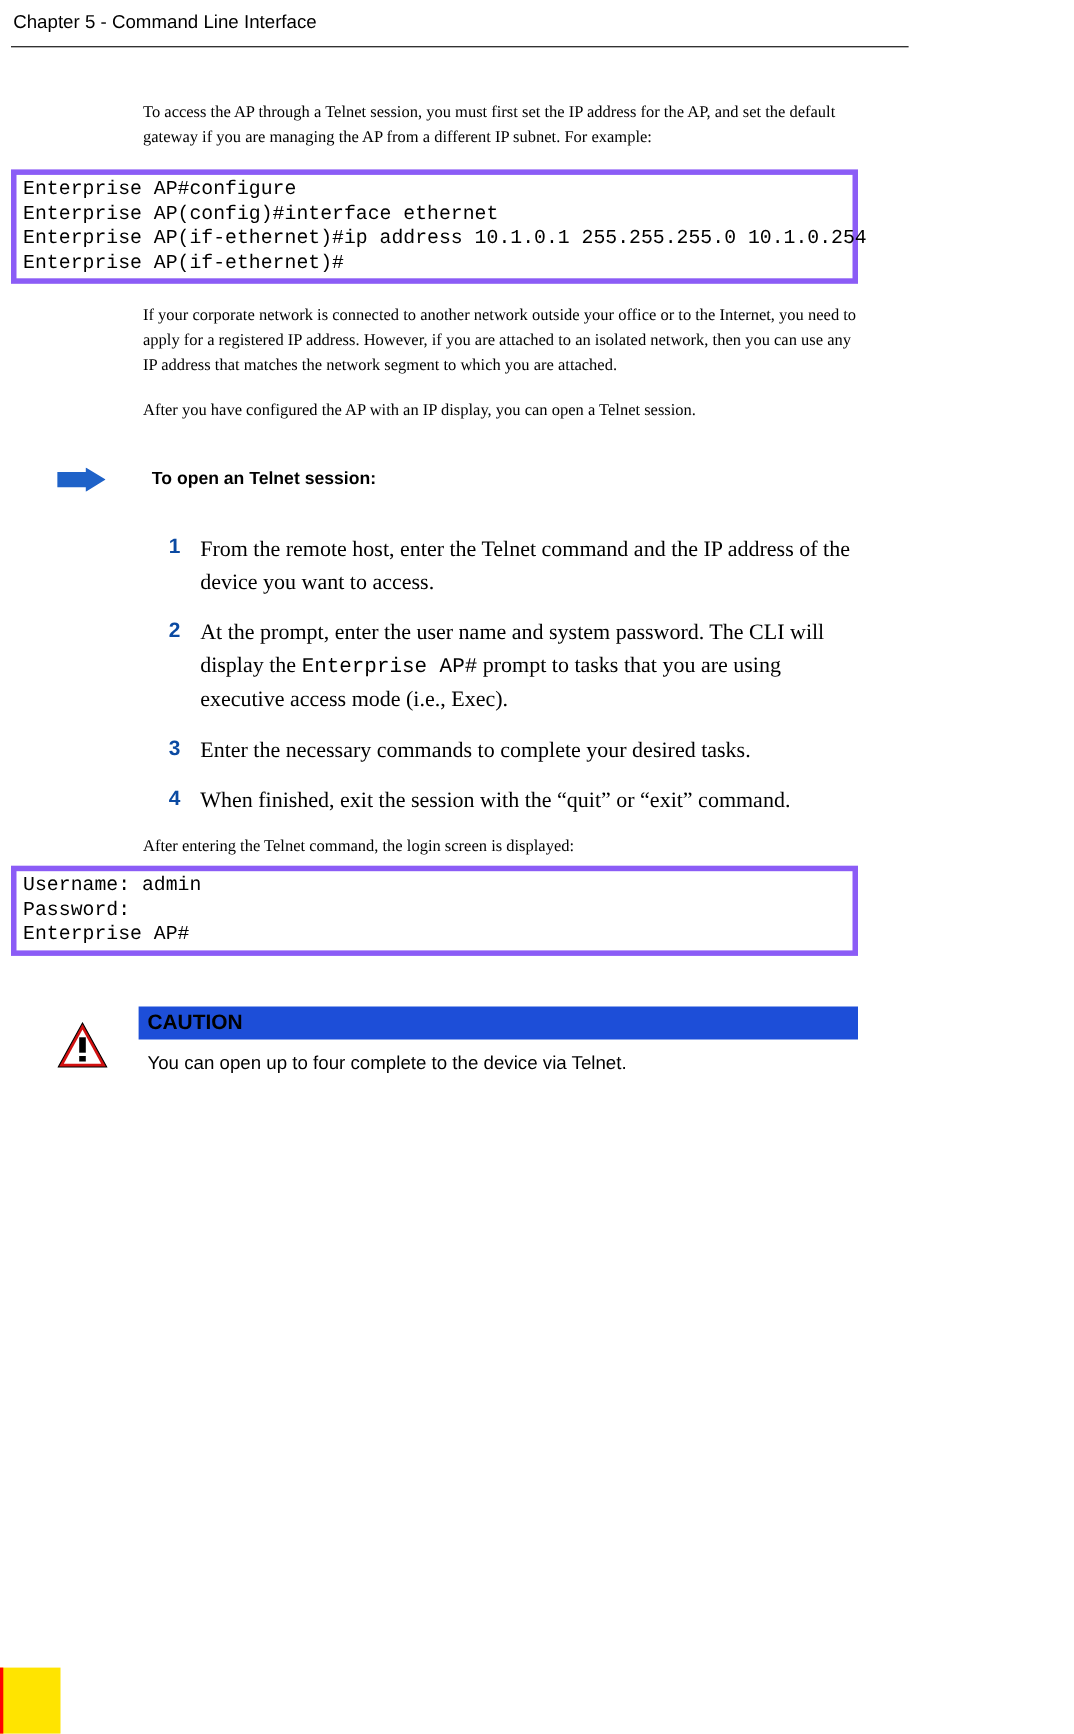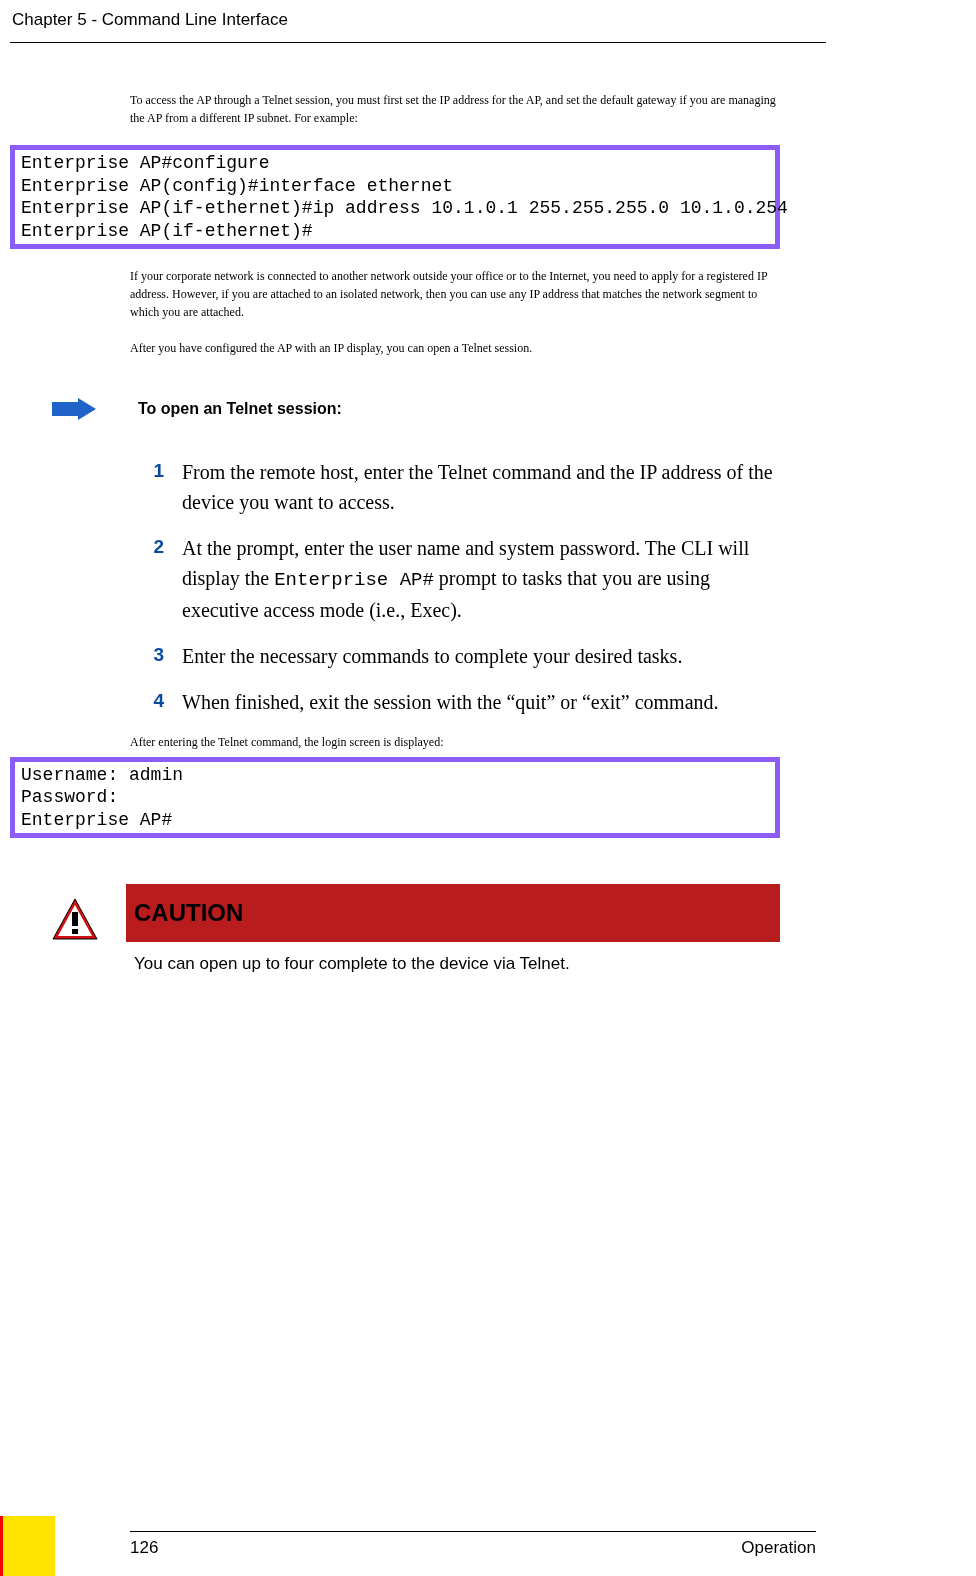--- a/index.html
+++ b/index.html
@@ -37,21 +37,21 @@
   .code-block {
     font-family: 'Courier New', monospace;
     font-size: 18px;
     border: 5px solid #8b5cf6;
     padding: 2px 6px;
     margin: 6px 0 6px -120px;
     white-space: pre;
     line-height: 1.25;
   }
   .para {
-    font-size: 12px;
+    font-size: 15px;
     line-height: 1.5;
     margin: 18px 0;
     color: #000;
   }
   .proc-row {
     display: flex;
     align-items: center;
     margin: 38px 0 20px -78px;
   }
   .arrow-icon {
@@ -102,25 +102,25 @@
     flex: 0 0 46px;
     height: 46px;
     display: flex;
     align-items: center;
     justify-content: center;
     margin-right: 28px;
     margin-top: 12px;
   }
   .caution-body { flex: 1; }
   .caution-head {
-    background: #b91c1c;
+    background: #1d4ed8;
     font-family: Arial, Helvetica, sans-serif;
     font-weight: bold;
-    font-size: 24px;
-    padding: 15px 8px;
+    font-size: 19px;
+    padding: 4px 8px;
   }
   .caution-text {
     font-family: Arial, Helvetica, sans-serif;
     font-size: 17px;
     padding: 12px 8px;
   }
   .footer-wrap {
     position: absolute;
     left: 0;
     right: 10px;
@@ -221,22 +221,15 @@
         </svg>
       </span>
       <div class="caution-body">
         <div class="caution-head">CAUTION</div>
         <div class="caution-text">You can open up to four complete to the device via Telnet.</div>
       </div>
     </div>
 
   </div>
 
-  <div class="footer-wrap">
-    <hr class="hr-bot">
-    <div class="footer-row">
-      <span>126</span>
-      <span>Operation</span>
-    </div>
-  </div>
 
   <div class="left-stripe"></div>
 </div>
 
 </body></html>

